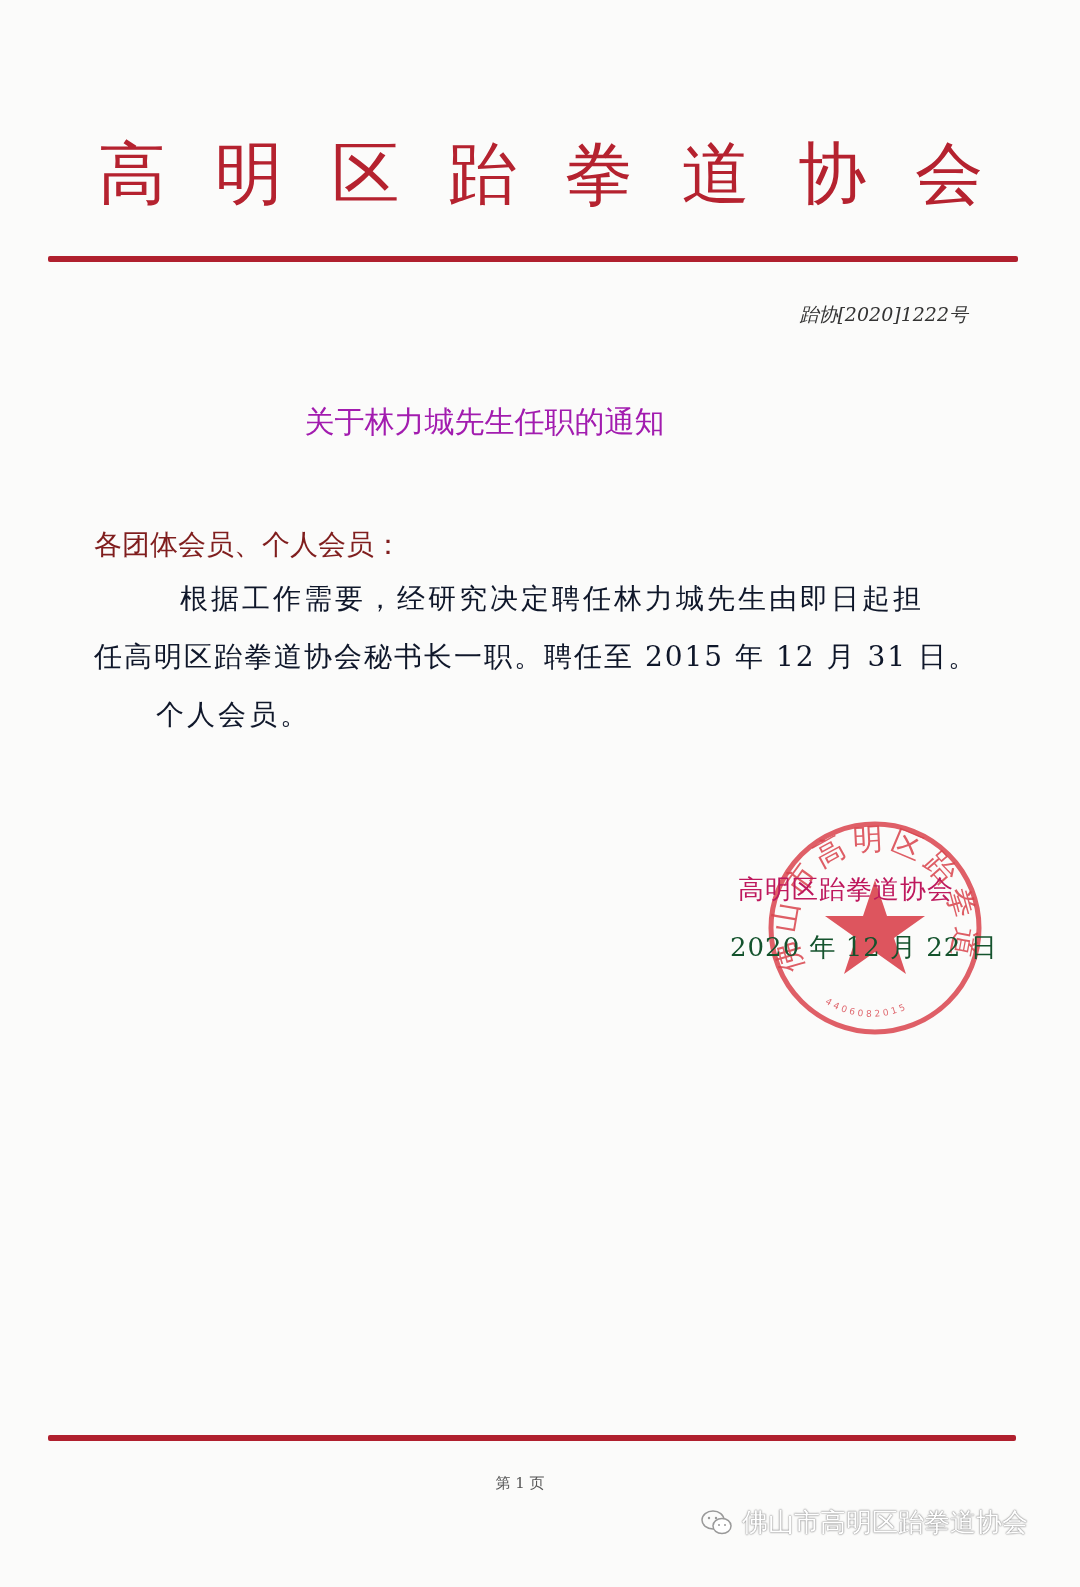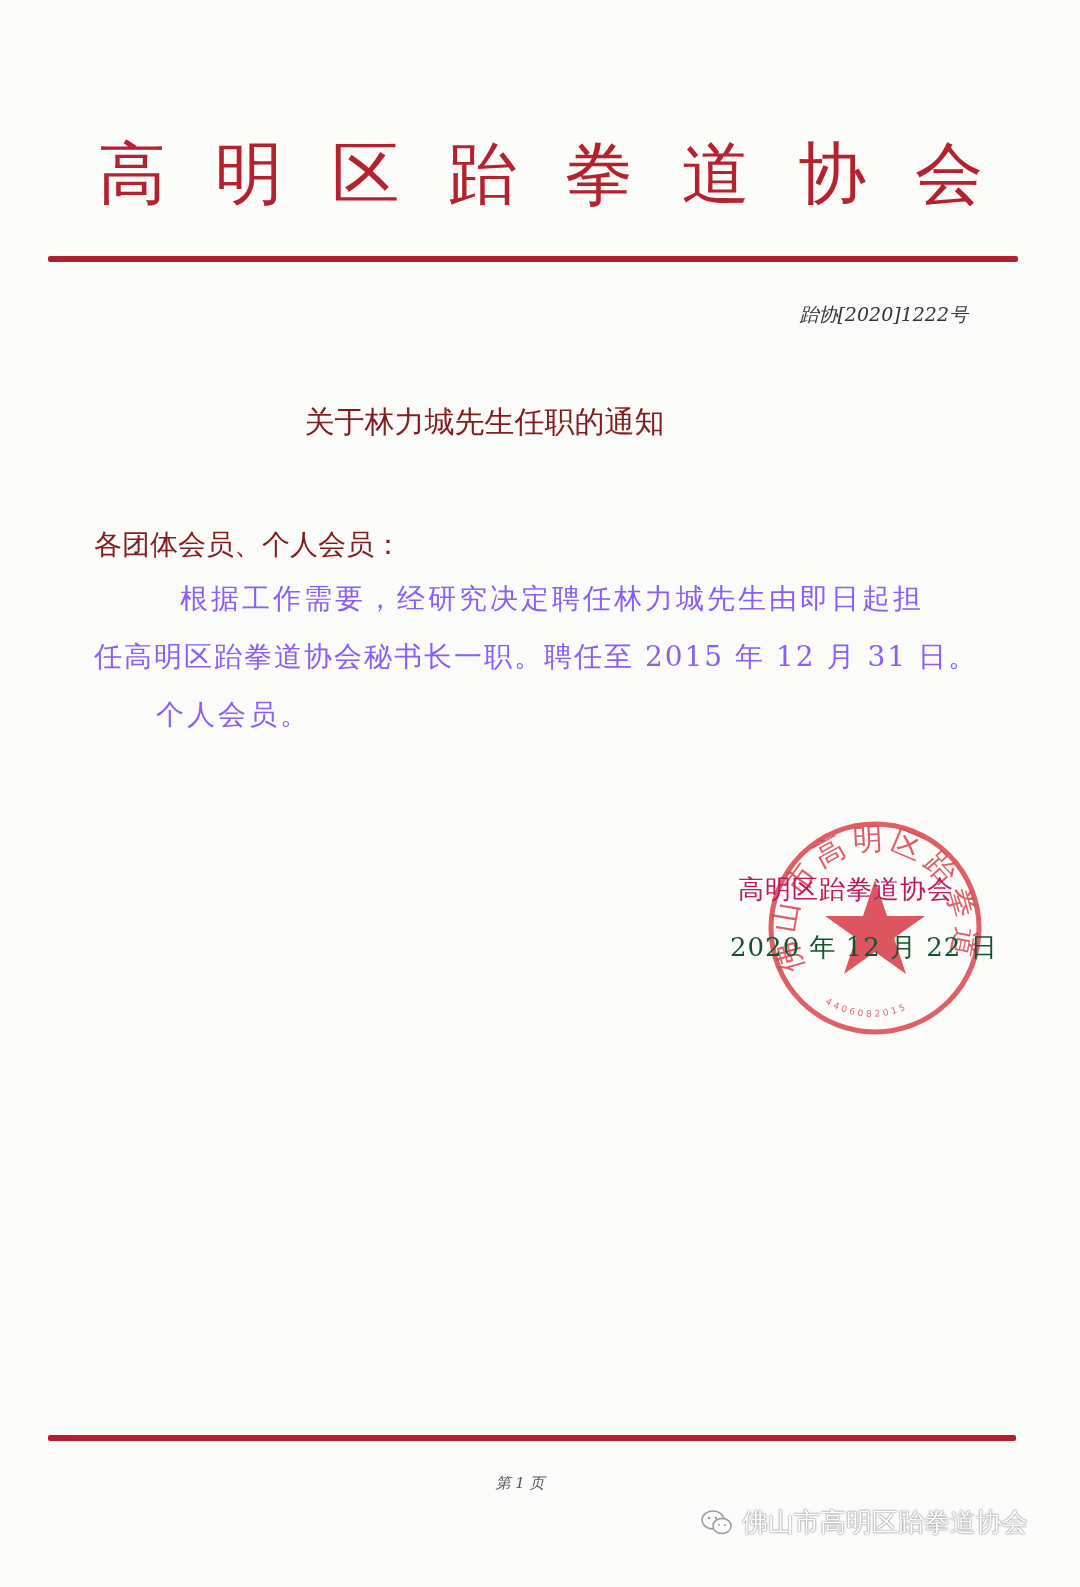--- a/index.html
+++ b/index.html
@@ -25,47 +25,47 @@
   .rule-bottom {
     position: absolute; left: 48px; top: 1435px; width: 968px; height: 6px;
     background: #b0202e; border-radius: 2px;
   }
   .doc-number {
     position: absolute; right: 112px; top: 302px;
     font-size: 19px; color: #333; font-style: italic;
   }
   .doc-title {
     position: absolute; left: 0; width: 969px; top: 402px;
-    text-align: center; font-size: 30px; color: #7f1d1d;
+    text-align: center; font-size: 30px; color: #a21caf;
     font-family: "DejaVu Sans", "Liberation Sans", sans-serif;
   }
   .salutation {
     position: absolute; left: 94px; top: 526px;
     font-size: 28px; color: #7f1d1d;
   }
   .para-line {
-    position: absolute; font-size: 28px; color: #8b5cf6; white-space: nowrap;
+    position: absolute; font-size: 28px; color: #0f172a; white-space: nowrap;
   }
   .line1 { left: 180px; top: 580px; letter-spacing: 3px; }
   .line2 { left: 94px; top: 638px; letter-spacing: 2px; }
   .closing { left: 156px; top: 696px; letter-spacing: 3px; }
   .stamp {
     position: absolute; left: 765px; top: 818px; width: 220px; height: 220px;
   }
   .sig-org {
     position: absolute; left: 738px; top: 872px; font-size: 26px; color: #be185d;
     letter-spacing: 1px;
   }
   .sig-date {
     position: absolute; left: 730px; top: 930px; font-size: 26px; color: #14532d;
     letter-spacing: 1px;
   }
   .page-number {
     position: absolute; left: 0; width: 1040px; top: 1474px; text-align: center;
-    font-size: 15px; color: #555; font-style: italic;
+    font-size: 15px; color: #555;
   }
   .watermark {
     position: absolute; left: 700px; top: 1505px;
     display: flex; align-items: center; gap: 8px;
     font-family: "DejaVu Sans", "Liberation Sans", sans-serif;
     font-size: 26px; color: #ffffff;
     text-shadow: 0 0 1px #777, 0 0 2px #888;
   }
   .watermark svg { display: block; }
 </style>

